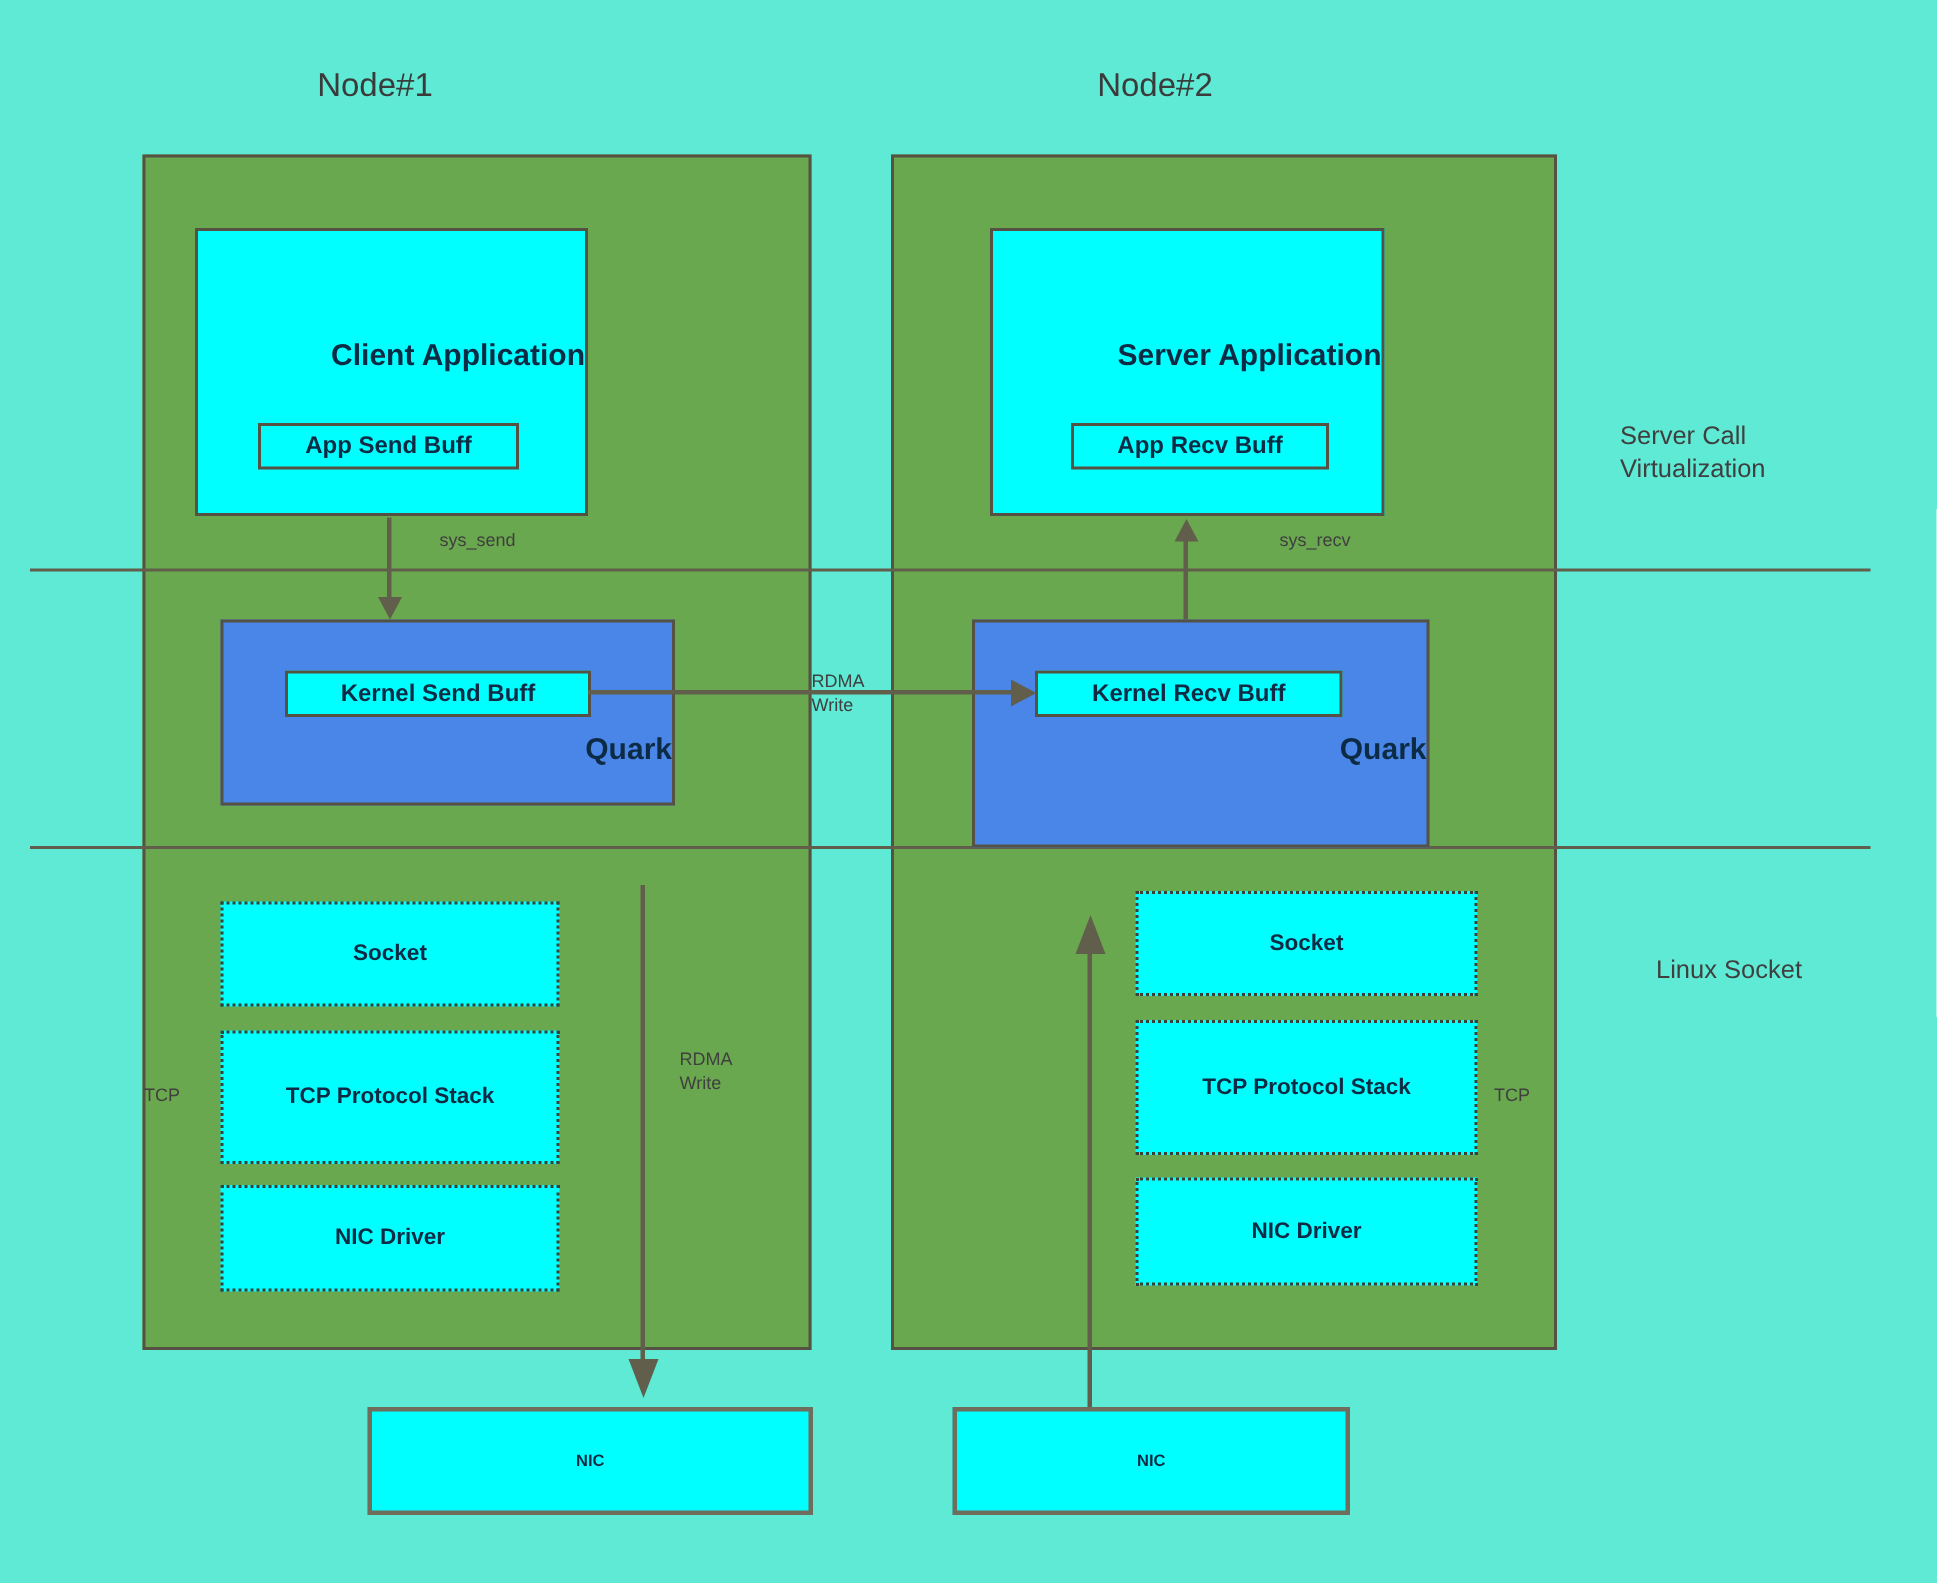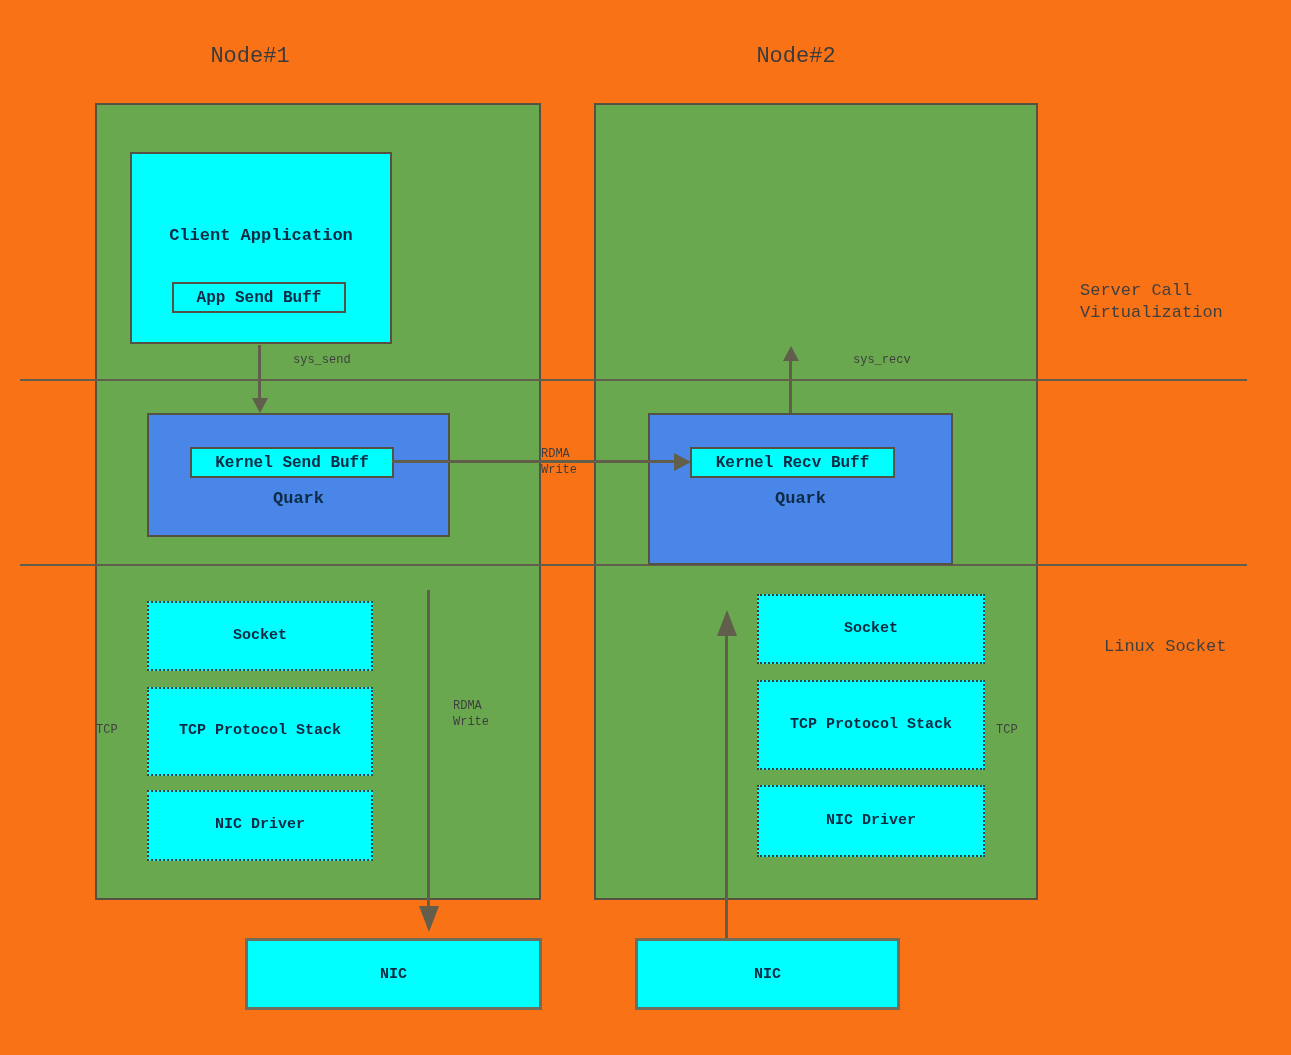--- a/index.html
+++ b/index.html
@@ -1,20 +1,20 @@
 <!DOCTYPE html>
 <html><head>
 <meta charset="utf-8">
 <style>
   html,body{margin:0;padding:0;background:#ffffff;}
   #canvas{
     position:relative;
     width:1291px;height:1055px;
-    background:#f97316;
-    font-family:Liberation Mono, monospace;
+    background:#5eead4;
+    font-family:Liberation Sans, sans-serif;
     overflow:hidden;
   }
   .abs{position:absolute;box-sizing:border-box;}
 
   .node-title{
     font-size:22px;color:#3b3b3b;text-align:center;width:200px;
   }
   .green-box{
     background:#6aa84f;border:2px solid #555244;
   }
@@ -24,31 +24,31 @@
   .blue-box{
     background:#4a86e8;border:2px solid #555244;
   }
   .dashed-box{
     background:#00ffff;border:2px dotted #3d4035;
     display:flex;align-items:center;justify-content:center;text-align:center;
     font-size:15px;font-weight:700;color:#0d2b45;line-height:1.25;
     padding:2px 14px;
   }
   .box-label{
-    font-size:17px;font-weight:600;color:#0d2b45;text-align:center;
+    font-size:20px;font-weight:600;color:#0d2b45;text-align:right;
   }
   .buff-box{
     background:#00ffff;border:2px solid #555244;
     display:flex;align-items:center;justify-content:center;
     font-size:16px;font-weight:600;color:#0d2b45;
   }
   .nic-box{
     background:#00ffff;border:3px solid #6f6d5c;
     display:flex;align-items:center;justify-content:center;
-    font-size:15px;font-weight:700;color:#0d2b45;
+    font-size:11px;font-weight:700;color:#0d2b45;
   }
   .gray-label{
     font-size:12px;color:#3f3f3f;white-space:pre-line;line-height:1.35;
   }
   .side-label{
     font-size:17px;color:#3f3f3f;white-space:pre-line;line-height:1.3;
   }
   .hline{background:#615e4c;height:2px;}
   .vline{background:#615e4c;width:3px;}
   .arrowhead{width:0;height:0;}
@@ -57,34 +57,38 @@
   .ah-right{border-top:9px solid transparent;border-bottom:9px solid transparent;border-left:17px solid #615e4c;}
   .ah-down-lg{border-left:10px solid transparent;border-right:10px solid transparent;border-top:26px solid #615e4c;}
   .ah-up-lg{border-left:10px solid transparent;border-right:10px solid transparent;border-bottom:26px solid #615e4c;}
 </style>
 </head>
 <body>
 
 <div id="canvas">
 
   <div class="abs node-title" style="left:150px;top:44px;">Node#1</div>
-  <div class="abs node-title" style="left:696px;top:44px;">Node#2</div>
+  <div class="abs node-title" style="left:670px;top:44px;">Node#2</div>
 
   <div class="abs green-box" style="left:95px;top:103px;width:446px;height:797px;"></div>
 
   <div class="abs green-box" style="left:594px;top:103px;width:444px;height:797px;"></div>
 
   <div class="abs hline" style="left:20px;top:379px;width:1227px;"></div>
   <div class="abs hline" style="left:20px;top:564px;width:1227px;"></div>
 
   <div class="abs cyan-box" style="left:130px;top:152px;width:262px;height:192px;">
     <div class="abs box-label" style="left:0;top:72px;width:100%;">Client Application</div>
     <div class="abs buff-box" style="left:40px;top:128px;width:174px;height:31px;">App Send Buff</div>
   </div>
 
+  <div class="abs cyan-box" style="left:660px;top:152px;width:263px;height:192px;">
+    <div class="abs box-label" style="left:0;top:72px;width:100%;">Server Application</div>
+    <div class="abs buff-box" style="left:52px;top:128px;width:172px;height:31px;">App Recv Buff</div>
+  </div>
 
   <div class="abs vline" style="left:258px;top:345px;height:55px;"></div>
   <div class="abs arrowhead ah-down-sm" style="left:252px;top:398px;"></div>
   <div class="abs gray-label" style="left:293px;top:352px;">sys_send</div>
 
   <div class="abs vline" style="left:789px;top:360px;height:53px;"></div>
   <div class="abs arrowhead ah-up-sm" style="left:783px;top:346px;"></div>
   <div class="abs gray-label" style="left:853px;top:352px;">sys_recv</div>
 
   <div class="abs blue-box" style="left:147px;top:413px;width:303px;height:124px;">

